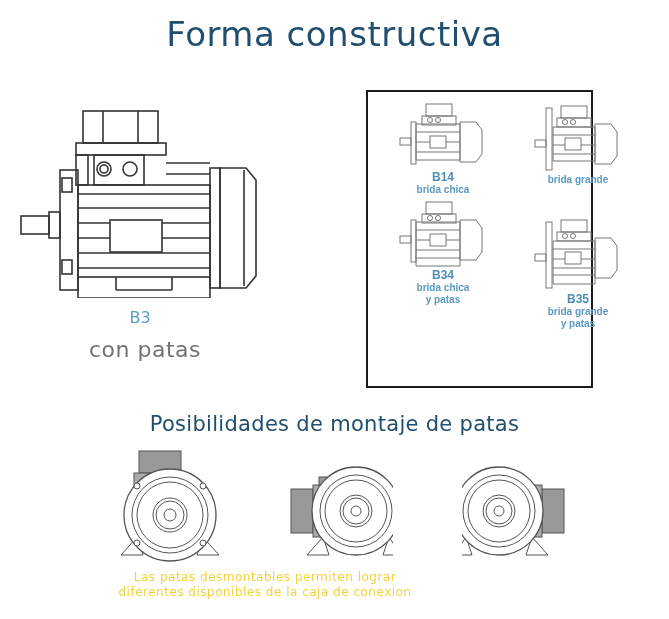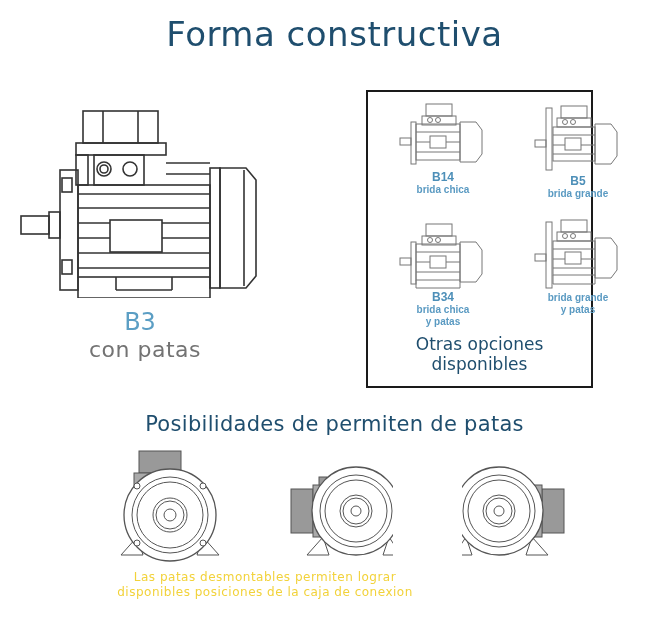--- a/index.html
+++ b/index.html
@@ -1,19 +1,19 @@
 <!DOCTYPE html>
 <html><head>
 <meta charset="utf-8">
 <style>
   html, body { margin:0; padding:0; background:#ffffff; }
   body { width:669px; height:619px; position:relative; overflow:hidden; font-family:"DejaVu Sans", sans-serif; }
   .title { position:absolute; left:0; width:669px; top:14px; text-align:center; font-size:34px; color:#1f4e6e; letter-spacing:0.5px; }
   .main-motor { position:absolute; left:18px; top:108px; width:240px; height:190px; }
-  .b3-code { position:absolute; left:100px; top:308px; width:80px; text-align:center; font-size:24px; color:#5b9ec4; }
+  .b3-code { position:absolute; left:100px; top:308px; width:80px; text-align:center; font-size:16px; color:#5b9ec4; }
   .b3-desc { position:absolute; left:60px; top:337px; width:170px; text-align:center; font-size:22px; color:#737373; letter-spacing:0.5px; }
   .options-box { position:absolute; left:366px; top:90px; width:227px; height:298px; border:2.5px solid #1a1a1a; box-sizing:border-box; }
   .opt { position:absolute; text-align:center; }
   .opt svg { display:block; margin:0 auto; }
   .opt-code { font-size:12px; font-weight:bold; color:#4d8fb8; font-family:"Liberation Sans", sans-serif; line-height:14px; }
   .opt-desc { font-size:10px; font-weight:bold; color:#5a9ac2; font-family:"Liberation Sans", sans-serif; line-height:12px; }
   .options-caption { position:absolute; left:0; width:100%; bottom:12px; text-align:center; font-size:17px; color:#1f4e6e; }
   .subtitle { position:absolute; left:0; width:669px; top:412px; text-align:center; font-size:21px; color:#1f4e6e; letter-spacing:0.3px; }
   .front { position:absolute; top:445px; width:110px; height:120px; }
   .note { position:absolute; left:0; width:530px; top:570px; text-align:center; font-size:12px; color:#f2d23a; line-height:15px; letter-spacing:0.5px; }
@@ -94,25 +94,24 @@
         <circle cx="40" cy="20" r="2.5"></circle>
       <rect x="20" y="25" width="42" height="34"></rect>
       <line x1="20" y1="33" x2="62" y2="33"></line>
         <line x1="20" y1="43" x2="62" y2="43"></line>
         <line x1="20" y1="52" x2="62" y2="52"></line>
       <rect x="32" y="36" width="16" height="12" fill="#fff"></rect>
       <rect x="13" y="6" width="6" height="62"></rect>
       <rect x="2" y="38" width="11" height="7"></rect>
       <path d="M62 22 L78 22 L84 30 L84 54 L78 62 L62 62 Z"></path>
     </svg>
-    <div class="opt-code">B5</div>
     <div class="opt-desc">brida grande</div>
   </div>
 
-  <div class="opt" style="left:20px; top:130px; width:110px;">
+  <div class="opt" style="left:20px; top:108px; width:110px;">
     <svg width="90" height="68" viewBox="0 0 90 68" fill="none" stroke="#777" stroke-width="1">
       <rect x="28" y="2" width="26" height="12"></rect>
         <rect x="24" y="14" width="34" height="9"></rect>
       <circle cx="32" cy="18" r="2.5"></circle>
         <circle cx="40" cy="18" r="2.5"></circle>
       <rect x="18" y="22" width="44" height="36"></rect>
       <line x1="18" y1="30" x2="62" y2="30"></line>
         <line x1="18" y1="40" x2="62" y2="40"></line>
         <line x1="18" y1="50" x2="62" y2="50"></line>
       <rect x="32" y="34" width="16" height="12" fill="#fff"></rect>
@@ -135,27 +134,27 @@
       <rect x="20" y="25" width="42" height="34"></rect>
       <line x1="20" y1="33" x2="62" y2="33"></line>
         <line x1="20" y1="43" x2="62" y2="43"></line>
         <line x1="20" y1="52" x2="62" y2="52"></line>
       <rect x="32" y="36" width="16" height="12" fill="#fff"></rect>
       <rect x="13" y="6" width="6" height="66"></rect>
       <rect x="2" y="38" width="11" height="7"></rect>
       <path d="M62 22 L78 22 L84 30 L84 54 L78 62 L62 62 Z"></path>
       <path d="M20 59 L20 68 L62 68 L62 59"></path>
     </svg>
+    <div class="opt-code">B35</div>
     <div class="opt-desc">brida grande</div>
     <div class="opt-desc">y patas</div>
   </div>
-  <div class="options-caption">Otras opciones disponibles</div>
 </div>
 
-<div class="subtitle">Posibilidades de permiten de patas</div>
+<div class="subtitle">Posibilidades de montaje de patas</div>
 
 <svg class="front" style="left:117px;" viewBox="0 0 110 120">
   <rect x="22" y="6" width="42" height="22" fill="#999" stroke="#555"></rect>
   <rect x="17" y="28" width="50" height="14" fill="#aaa" stroke="#555"></rect>
   <rect x="67" y="30" width="6" height="10" fill="#999" stroke="#555"></rect>
   <path d="M4 110 L20 92 L26 110 Z M80 110 L86 92 L102 110 Z" fill="#fff" stroke="#555"></path>
   <circle cx="53" cy="70" r="46" fill="#fff" stroke="#555" stroke-width="1.3"></circle>
   <circle cx="53" cy="70" r="38" fill="#fff" stroke="#555"></circle>
   <circle cx="53" cy="70" r="33" fill="#fff" stroke="#555"></circle>
   <circle cx="53" cy="70" r="17" fill="#fff" stroke="#555"></circle>
@@ -187,14 +186,14 @@
   <circle cx="37" cy="66" r="44" fill="#fff" stroke="#555" stroke-width="1.3"></circle>
   <circle cx="37" cy="66" r="36" fill="#fff" stroke="#555"></circle>
   <circle cx="37" cy="66" r="31" fill="#fff" stroke="#555"></circle>
   <circle cx="37" cy="66" r="16" fill="#fff" stroke="#555"></circle>
   <circle cx="37" cy="66" r="13" fill="#fff" stroke="#555"></circle>
   <circle cx="37" cy="66" r="5" fill="#fff" stroke="#555"></circle>
 </svg>
 
 <div class="note">
   <div>Las patas desmontables permiten lograr</div>
-  <div>disponibles posiciones de la caja de conexion</div>
+  <div>diferentes disponibles de la caja de conexion</div>
 </div>
 
 </body></html>

